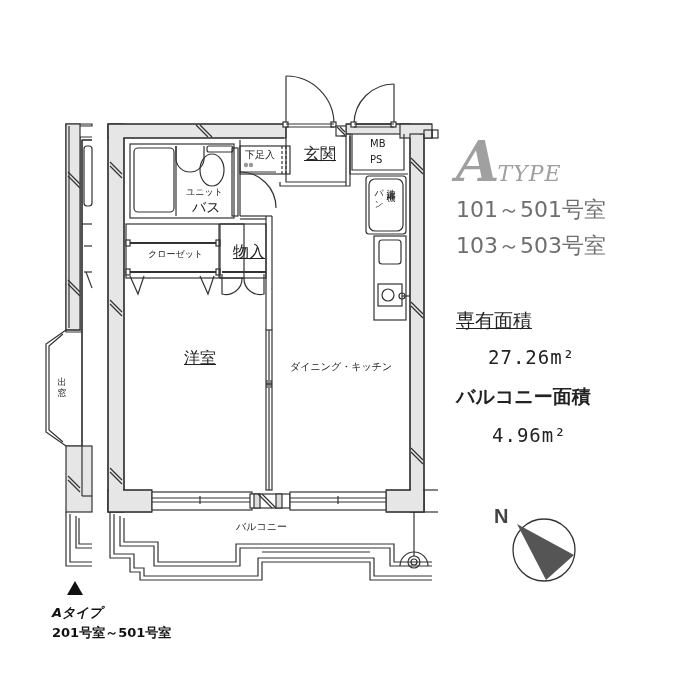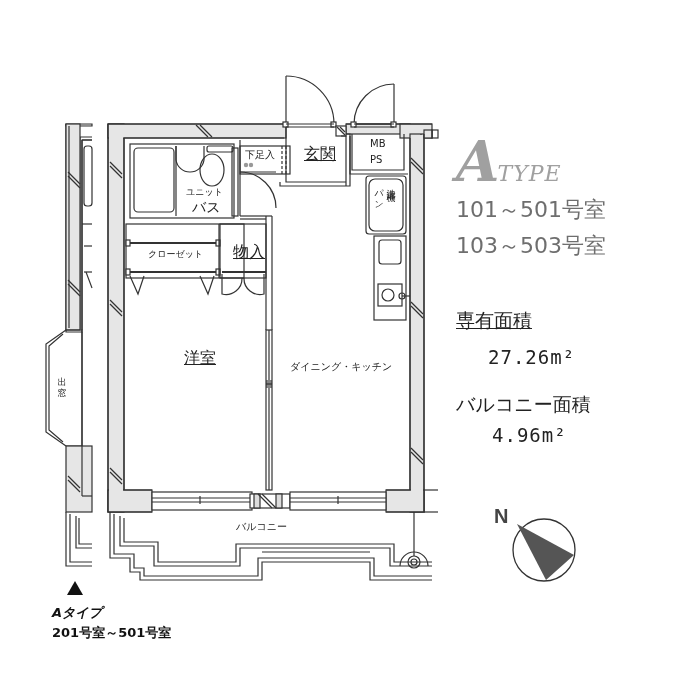--- a/index.html
+++ b/index.html
@@ -267,19 +267,19 @@
 
 <div class="type-title">
   <span class="big">A</span><span class="rest">TYPE</span>
 </div>
 
 <div class="rooms" style="top:195px;">101～501号室</div>
 <div class="rooms" style="top:231px;">103～503号室</div>
 
 <div class="info" style="top:308px;text-decoration:underline;">専有面積</div>
 <div class="info info-val" style="top:346px;">27.26m²</div>
-<div class="info" style="top:392px;">バルコニー面積</div>
+<div class="info" style="top:384px;font-weight:bold;">バルコニー面積</div>
 <div class="info info-val" style="top:424px; left:460px;">4.96m²</div>
 
 <div class="north">N</div>
 
 <div class="caption" style="top:604px;font-style:italic;">Aタイプ</div>
 <div class="caption" style="top:624px;text-align:right;">201号室～501号室</div>
 
 </body></html>

